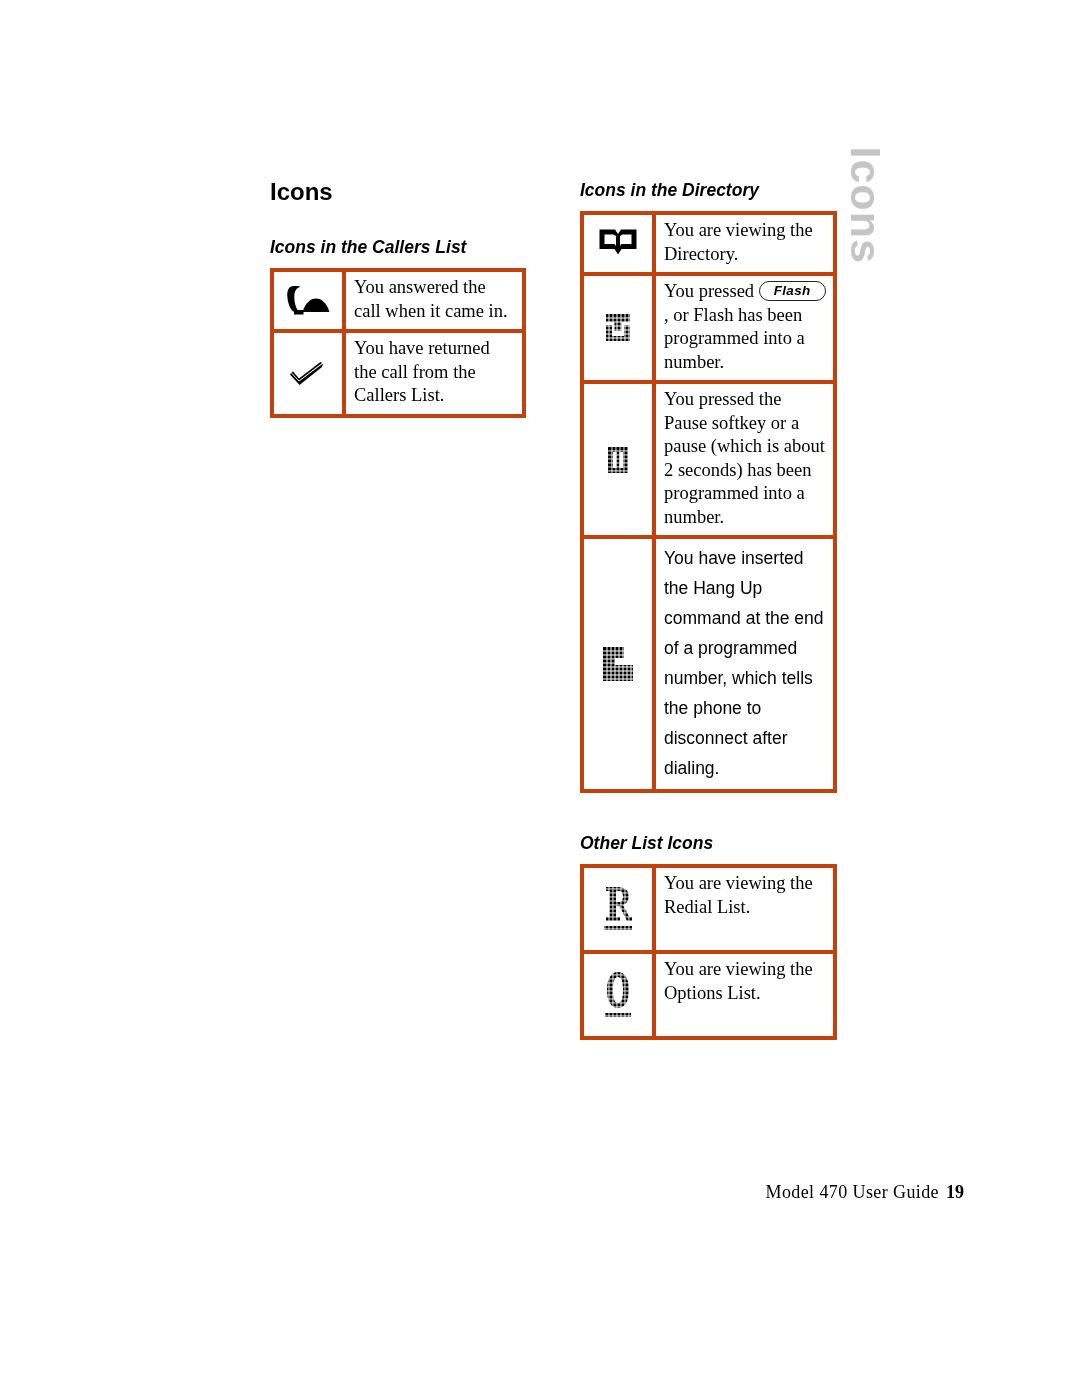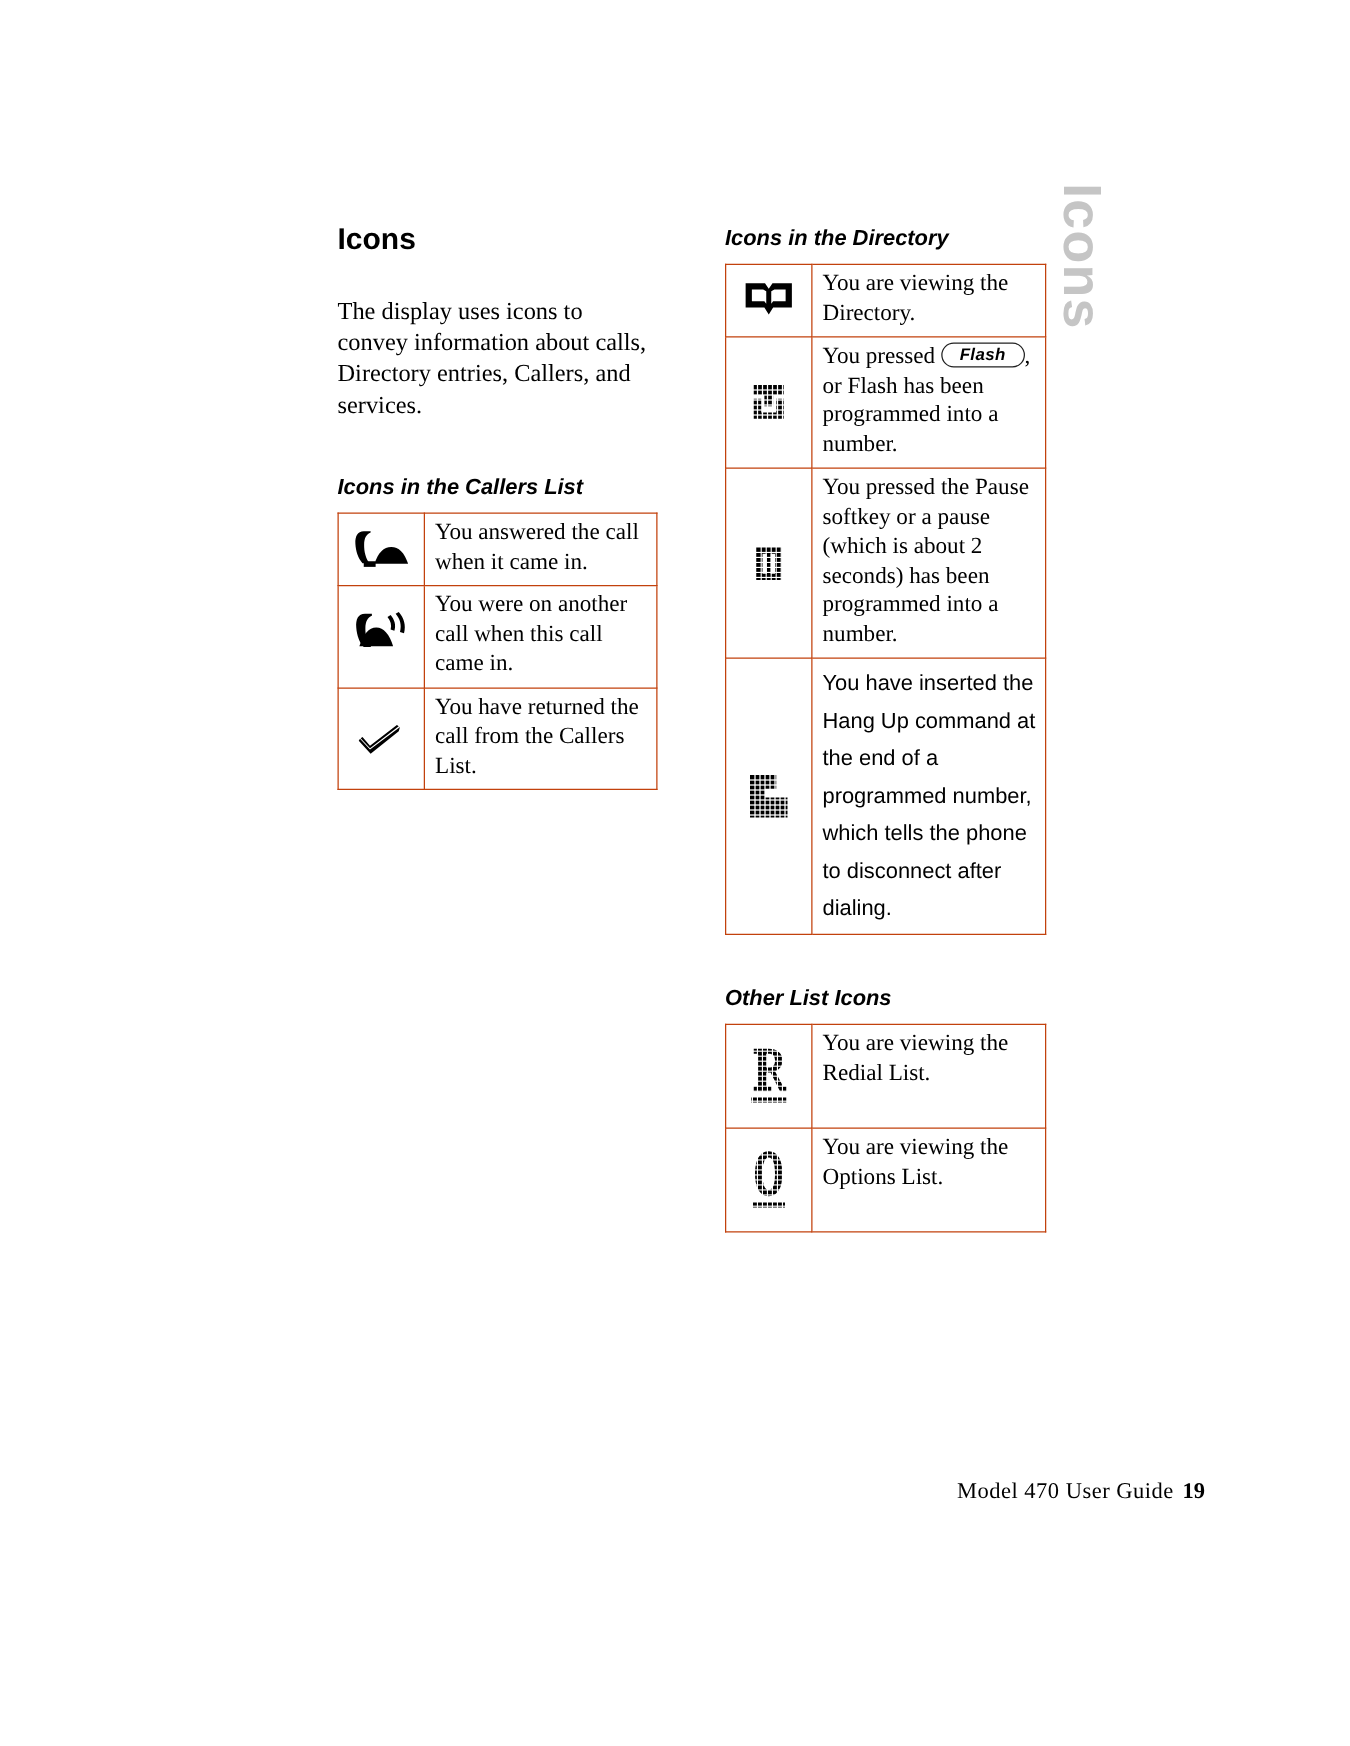--- a/index.html
+++ b/index.html
@@ -78,21 +78,21 @@
     margin: 0 0 42px 0;
   }
 
   
   table.icon-table {
     border-collapse: collapse;
     width: 100%;
     table-layout: fixed;
   }
   table.icon-table td {
-    border: 1px solid #c2410c;
+    border: 4px solid #c2410c;
     vertical-align: top;
     padding: 0;
   }
   table.icon-table td.icon-cell {
     width: 68px;
     text-align: center;
     vertical-align: middle;
   }
   table.icon-table td.desc-cell {
     padding: 4px 6px 6px 8px;
@@ -148,46 +148,34 @@
 <body>
 
 <div id="side-tab">
   <div class="tab-text">Icons</div>
 </div>
 
 <div id="col-left">
 
   <h1 class="page-title">Icons</h1>
 
-  <p class="intro">The display uses icons to convey information about calls, Directory entries, Callers, and services.</p>
 
   <h2 class="sec-title">Icons in the Callers List</h2>
 
   <table class="icon-table">
     <tbody>
       <tr>
         <td class="icon-cell">
           <svg class="ic" width="46" height="36" viewBox="0 0 46 36" aria-hidden="true">
             <path d="M9 3 C4 3, 2 7, 2.3 13 C2.6 19, 4.5 25, 8 28.5 L13.5 28.5 C10.5 24.5, 9.2 19, 9.3 13.5 C9.4 8.5, 11 5.5, 14.5 4 L14.5 3 Z"></path>
             <rect x="9" y="27" width="9.5" height="4.5"></rect>
             <path d="M31 15.5 C25 15.5, 20.5 20, 17.5 29 L44.5 29 C41.5 20, 37 15.5, 31 15.5 Z"></path>
           </svg>
         </td>
         <td class="desc-cell">You answered the call when it came in.</td>
-      </tr>
-      <tr>
-        <td class="icon-cell">
-          <svg class="ic" width="48" height="40" viewBox="0 0 48 40" aria-hidden="true">
-            <path d="M11 2 C5.5 2, 3.5 6.5, 4 13 C4.5 19.5, 6.5 25, 10 28.5 L16 28.5 C12.5 24.5, 11.2 19, 11.3 13.5 C11.4 8, 13 5, 16.5 3.5 L16.5 2 Z"></path>
-            <path d="M20 13 C14 13, 9.5 18.5, 6.5 28 L33.5 28 C30.5 18.5, 26 13, 20 13 Z"></path>
-            <path d="M29 4.5 C31.5 7.5, 32.5 11, 31.5 14.5 L34.5 15.5 C36 11, 34.5 6.5, 31.5 3 Z"></path>
-            <path d="M35.5 2 C39 6, 40.5 11, 39 16.5 L42.2 17.5 C44 11, 42 5, 38 0.5 Z"></path>
-          </svg>
-        </td>
-        <td class="desc-cell">You were on another call when this call came in.</td>
       </tr>
       <tr>
         <td class="icon-cell">
           <svg class="ic" width="40" height="26" viewBox="0 0 40 26" aria-hidden="true">
             <path d="M3 13 L11 21.5 L35 3.5 L34 7 L11.5 25 L2 14.5 Z"></path>
             <path d="M3.5 12.5 L11 20.5 L34 3 L32.5 2 L11 18.5 L5 11.5 Z"></path>
           </svg>
         </td>
         <td class="desc-cell">You have returned the call from the Callers List.</td>
       </tr>

